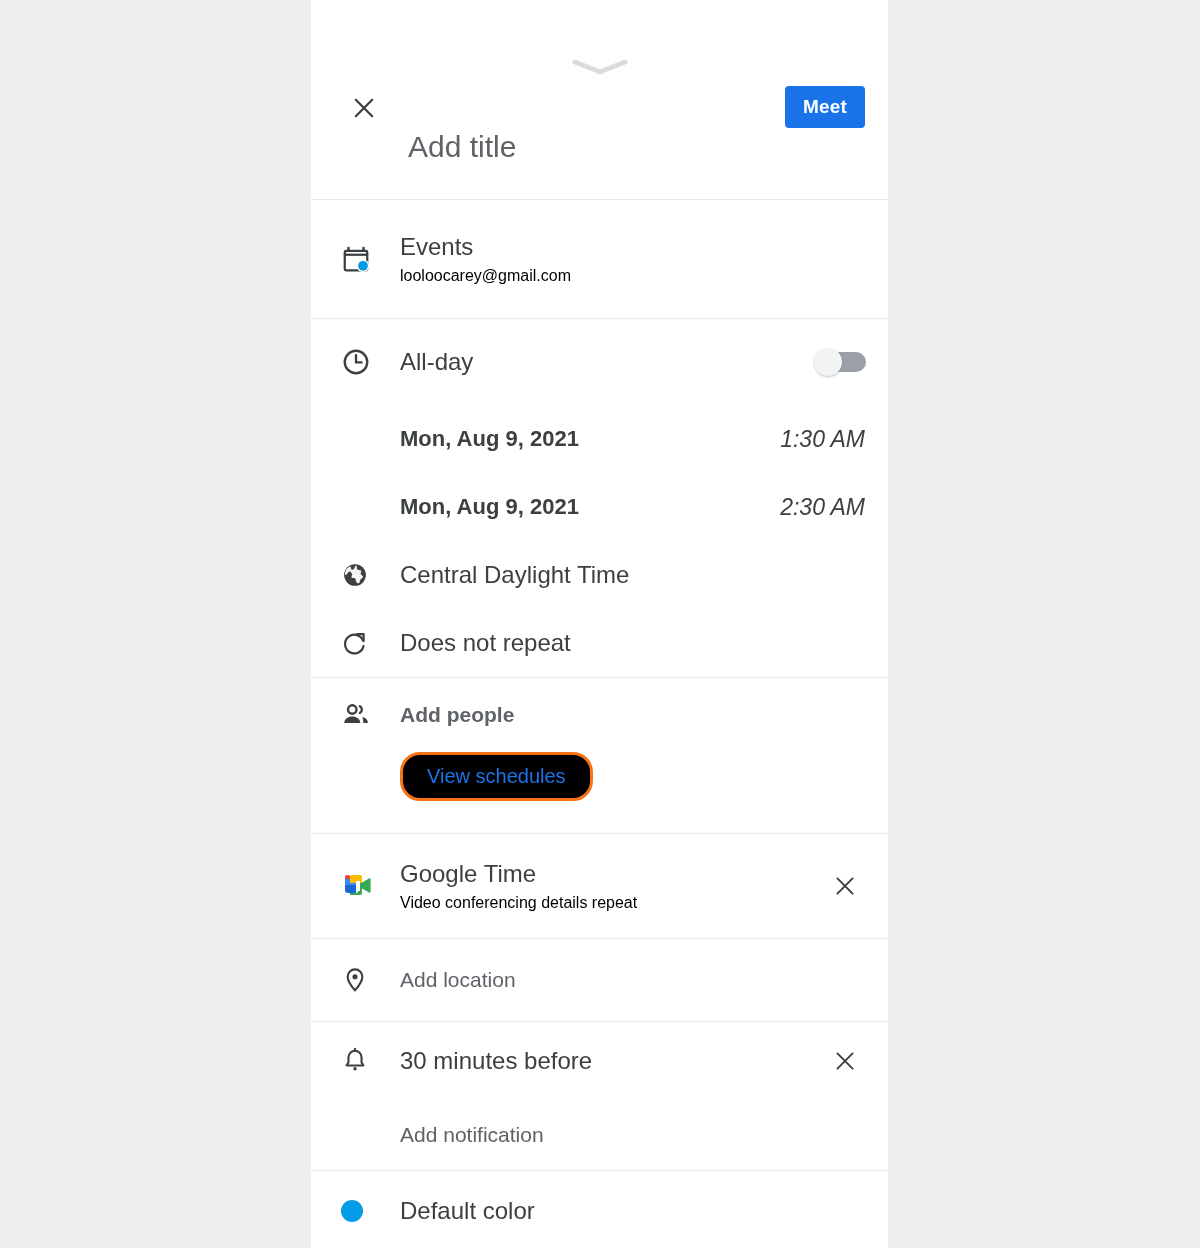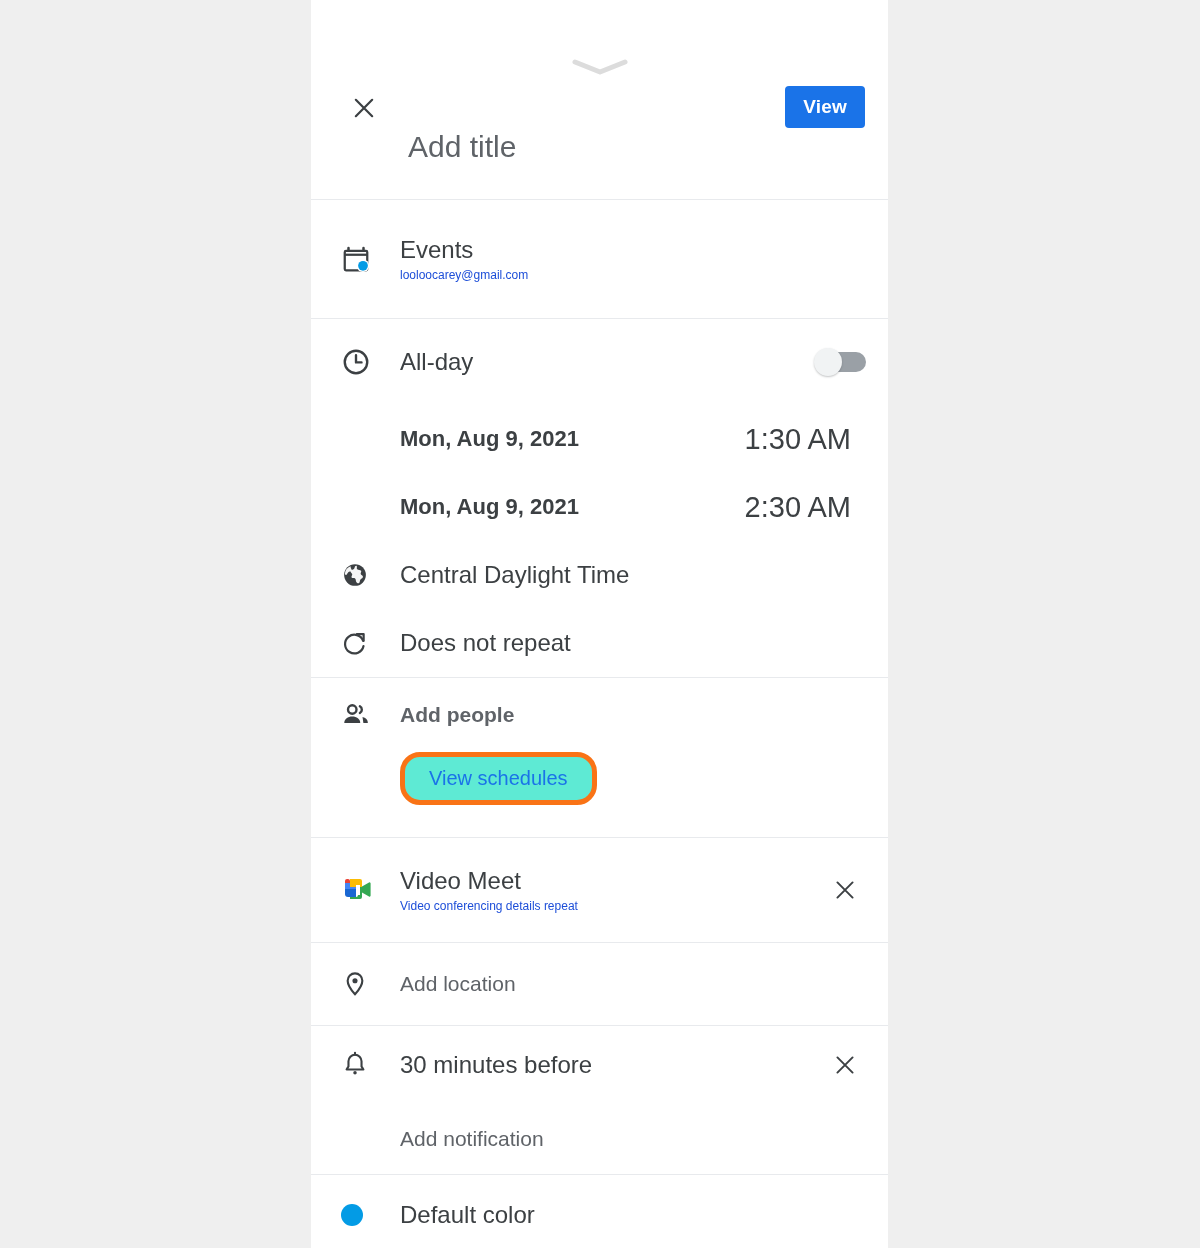--- a/index.html
+++ b/index.html
@@ -74,21 +74,21 @@
   }
   .ico {
     position: absolute; left: 30px;
     width: 50px;
     display: flex; align-items: center; justify-content: flex-start;
     color: #3c4043;
   }
   .txt-block { margin-left: 89px; padding-right: 20px; }
 
   .primary { font-size: 24px; color: #3c4043; line-height: 1.35; }
-  .secondary { font-size: 12px; color: #1d4ed8; line-height: 1.45; }
+  .secondary { font-size: 16px; color: #000000; line-height: 1.45; }
   .muted { font-size: 21px; color: #5f6368; }
 
   
   .events-row { height: 118px; align-items: center; }
 
   
   .allday-row { height: 86px; }
   .toggle {
     position: absolute; right: 22px; top: 50%;
     transform: translateY(-50%);
@@ -108,38 +108,38 @@
     border-radius: 50%;
     box-shadow: 0 1px 2px rgba(60,64,67,.3);
   }
 
   .date-row { height: 68px; }
   .date-row .date {
     margin-left: 89px;
     font-size: 22px; color: #3c4043; font-weight: bold;
   }
   .date-row .time {
-    position: absolute; right: 37px;
-    font-size: 29px; color: #3c4043;
+    position: absolute; right: 23px;
+    font-size: 23px; color: #3c4043; font-style: italic;
   }
 
   .tz-row { height: 68px; text-align: center; }
   .repeat-row { height: 68px; }
 
   
   .people-row { height: 74px; font-weight: bold; }
   .chip {
     margin: 0 0 32px 89px;
     display: inline-block;
-    border: 5px solid #f97316;
+    border: 3px solid #f97316;
     border-radius: 20px;
     color: #1a73e8;
     font-size: 20px;
     padding: 10px 24px;
-    background: #5eead4;
+    background: #000000;
     cursor: pointer;
   }
 
   
   .meet-row { height: 104px; }
   .x-btn {
     position: absolute; right: 26px; top: 50%;
     transform: translateY(-50%);
     width: 34px; height: 34px;
     display: flex; align-items: center; justify-content: center;
@@ -173,21 +173,21 @@
           <path d="M4 4 L29 14 L54 4" fill="none" stroke="#dcdcdc" stroke-width="5" stroke-linecap="round" stroke-linejoin="round"></path>
         </svg>
       </div>
 
       <div class="close-btn">
         <svg width="28" height="28" viewBox="0 0 24 24">
           <path d="M5 5 L19 19 M19 5 L5 19" stroke="#3c4043" stroke-width="1.9" stroke-linecap="round"></path>
         </svg>
       </div>
 
-      <button class="save-btn">View</button>
+      <button class="save-btn">Meet</button>
 
       <input class="title-input" value="" placeholder="Add title" style="">
     </div>
 
     <div class="section">
       <div class="row events-row">
         <div class="ico">
           <svg width="30" height="30" viewBox="0 0 24 24">
             <path d="M6 3.2 V5.2 M18 3.2 V5.2" stroke="#3c4043" stroke-width="2" stroke-linecap="round"></path>
             <path d="M4 5.5 h16 a1 1 0 0 1 1 1 V20 a1 1 0 0 1 -1 1 H4 a1 1 0 0 1 -1 -1 V6.5 a1 1 0 0 1 1 -1 z" fill="none" stroke="#3c4043" stroke-width="1.8"></path>
@@ -286,21 +286,21 @@
             <path d="M4 8 h11 v6 h-11 z" fill="#4285f4"></path>
             <path d="M4 14 h11 v8 h-8 a3 3 0 0 1 -3 -3 z" fill="#1967d2"></path>
             <path d="M4 8 h5 v-2 a2 2 0 0 0 -2 -2 h-1 a2 2 0 0 0 -2 2 z" fill="#ea4335"></path>
             <path d="M9 4 h10 a2 2 0 0 1 2 2 v6 h-12 z" fill="#fbbc04"></path>
             <path d="M21 12 v10 a2 2 0 0 1 -2 2 h-10 v-2 h6 a2 2 0 0 0 2 -2 v-8 z" fill="#34a853"></path>
             <path d="M15 10 h4 v10 h-4 z" fill="#ffffff"></path>
             <path d="M21 11.5 L28 7.5 a1 1 0 0 1 1.6 .9 v12.2 a1 1 0 0 1 -1.6 .9 L21 17.5 z" fill="#34a853"></path>
           </svg>
         </div>
         <div class="txt-block">
-          <div class="primary">Video Meet</div>
+          <div class="primary">Google Time</div>
           <div class="secondary">Video conferencing details repeat</div>
         </div>
         <div class="x-btn">
           <svg width="26" height="26" viewBox="0 0 24 24">
             <path d="M5 5 L19 19 M19 5 L5 19" stroke="#3c4043" stroke-width="1.8" stroke-linecap="round"></path>
           </svg>
         </div>
       </div>
     </div>
 

